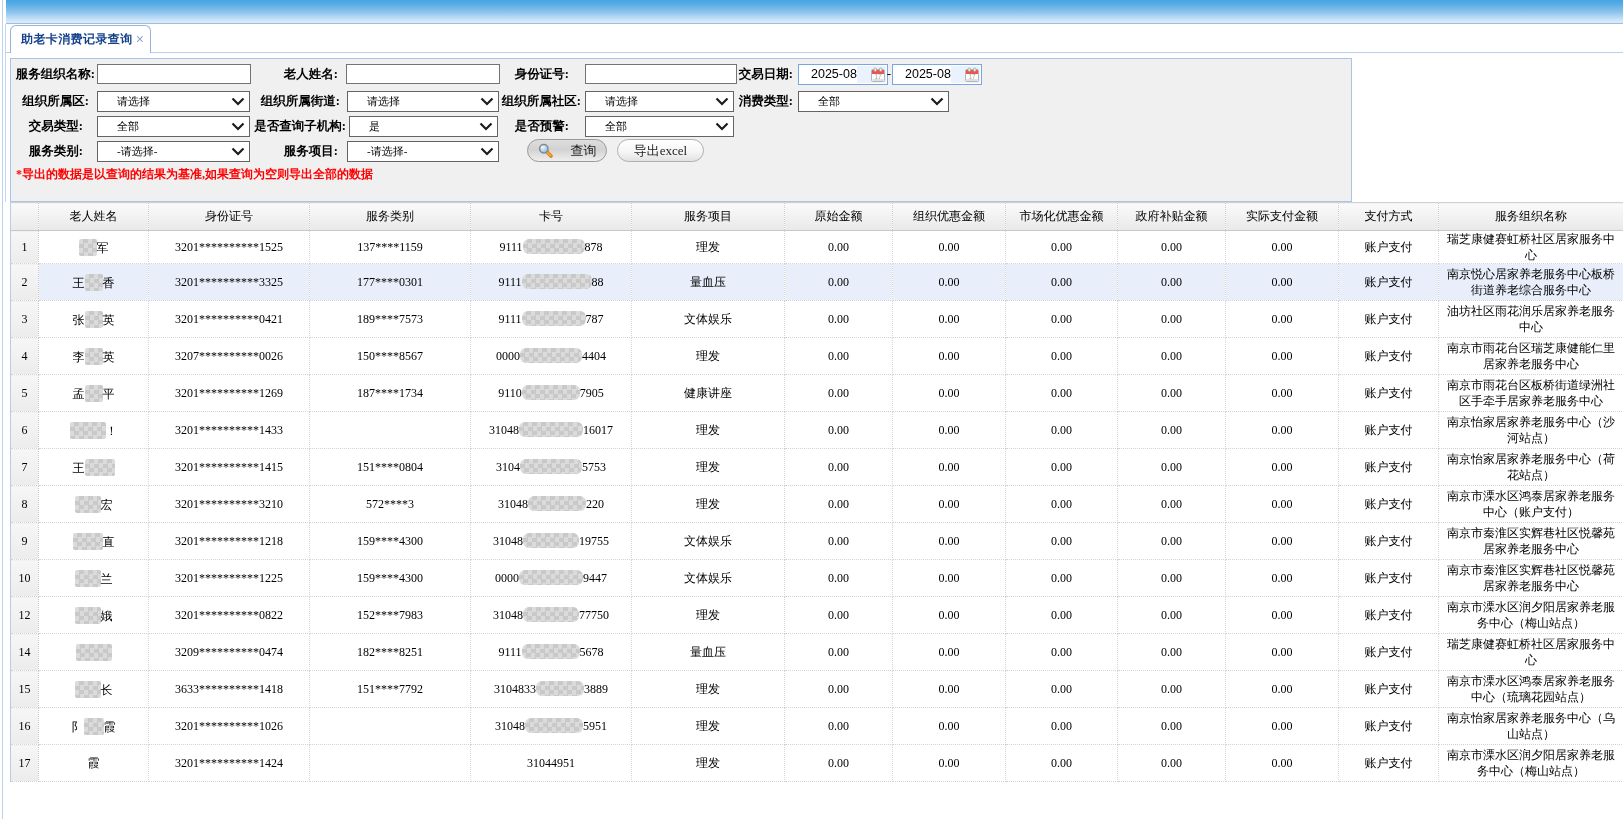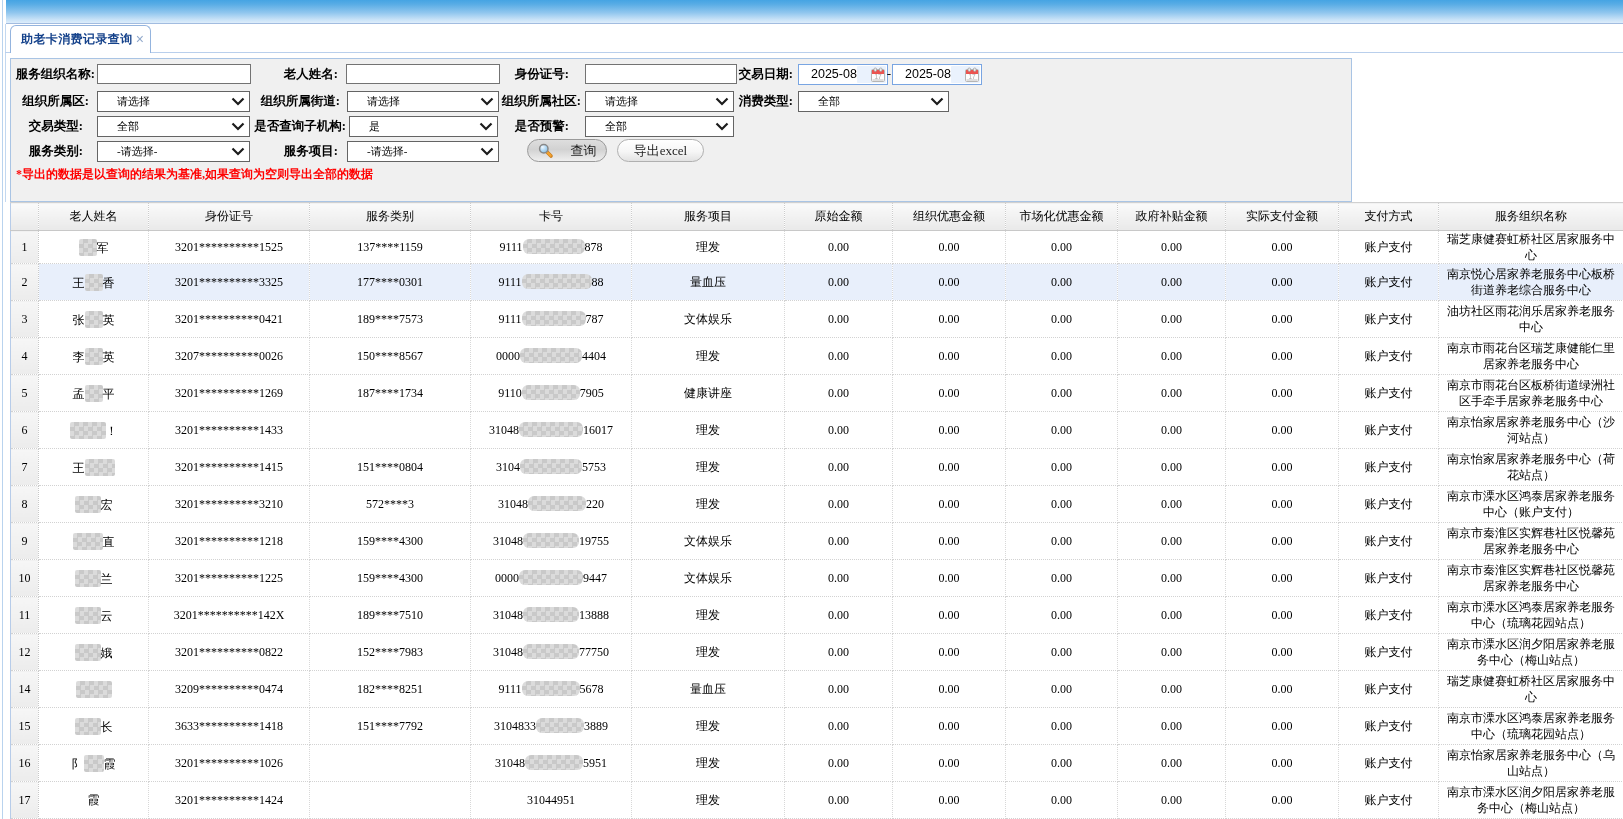--- a/index.html
+++ b/index.html
@@ -305,35 +305,20 @@
         <td>文体娱乐</td>
         <td>0.00</td>
         <td>0.00</td>
         <td>0.00</td>
         <td>0.00</td>
         <td>0.00</td>
         <td>账户支付</td>
         <td class="org">南京市秦淮区实辉巷社区悦馨苑居家养老服务中心</td>
       </tr>
       <tr style="height:37px">
-        <td class="rn">11</td>
-        <td><i class="m" style="width:26px"></i>云</td>
-        <td>3201**********142X</td>
-        <td>189****7510</td>
-        <td>31048<i class="m c" style="width:56px"></i>13888</td>
-        <td>理发</td>
-        <td>0.00</td>
-        <td>0.00</td>
-        <td>0.00</td>
-        <td>0.00</td>
-        <td>0.00</td>
-        <td>账户支付</td>
-        <td class="org">南京市溧水区鸿泰居家养老服务中心（琉璃花园站点）</td>
-      </tr>
-      <tr style="height:37px">
         <td class="rn">12</td>
         <td><i class="m" style="width:26px"></i>娥</td>
         <td>3201**********0822</td>
         <td>152****7983</td>
         <td>31048<i class="m c" style="width:56px"></i>77750</td>
         <td>理发</td>
         <td>0.00</td>
         <td>0.00</td>
         <td>0.00</td>
         <td>0.00</td>

